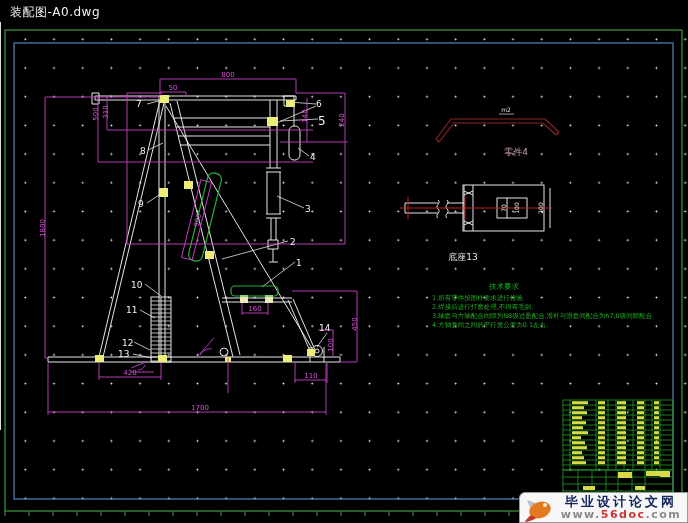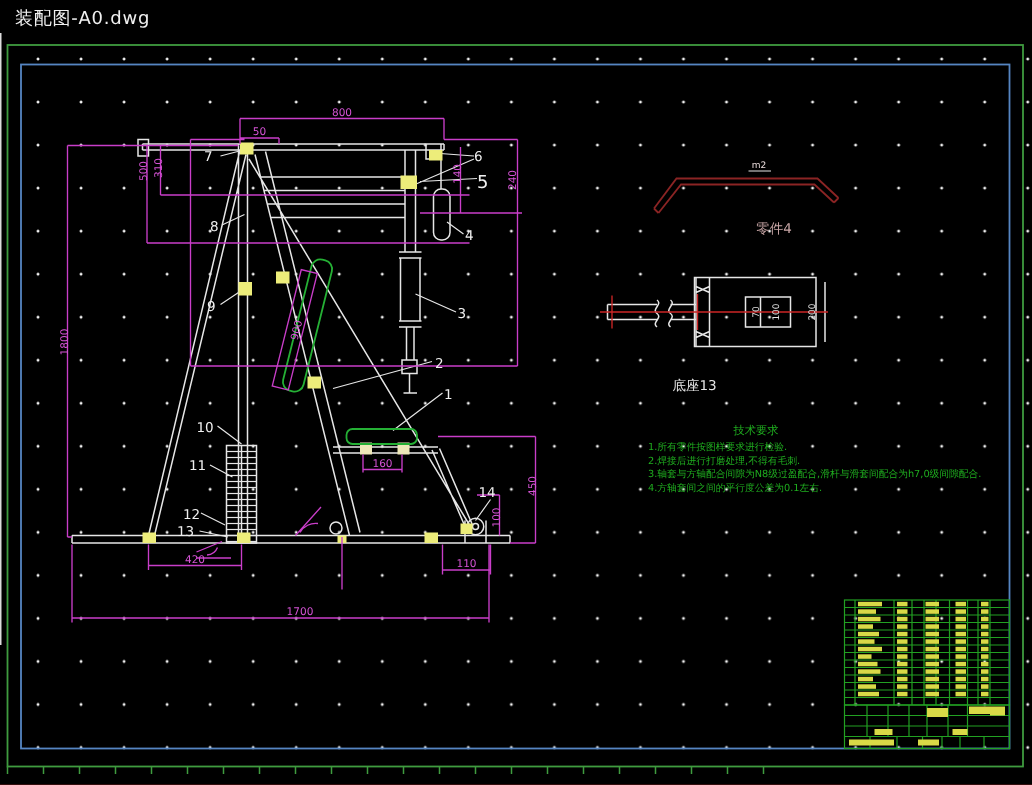--- a/index.html
+++ b/index.html
@@ -1,16 +1,16 @@
 <!DOCTYPE html>
 <html><head>
 <meta charset="utf-8">
 <style>
   html,body{margin:0;padding:0;background:#000;}
-  .screen{position:relative;width:688px;height:523px;background:#ef4444;overflow:hidden;
+  .screen{position:relative;width:688px;height:523px;background:#fde047;overflow:hidden;
           font-family:"DejaVu Sans",sans-serif;}
   .titlebar{position:absolute;left:0;top:0;width:688px;height:22px;background:#000;}
   .titlebar span{position:absolute;left:10px;top:4px;font-size:12px;color:#f0f0f0;letter-spacing:0.5px;}
   .canvas{position:absolute;left:0;top:22px;width:688px;height:501px;background:#000;
           background-image:radial-gradient(circle, rgba(255,255,255,0.95) 0.7px, rgba(255,255,255,0) 1.2px);
           background-size:28.7px 28.7px;background-position:11px 3px;}
   svg.overlay{position:absolute;left:0;top:0;width:688px;height:523px;pointer-events:none;}
   svg text{font-family:"DejaVu Sans",sans-serif;}
   .watermark{position:absolute;left:519px;top:492px;width:169px;height:31px;background:#f7f7f7;
              border:1px solid #9a9a9a;border-radius:6px 0 0 0;box-sizing:border-box;z-index:5;}
@@ -328,14 +328,26 @@
         <rect x="618" y="472" width="14" height="6" fill="#d9d947"></rect>
         <rect x="646" y="471" width="24" height="5" fill="#d9d947"></rect>
         <rect x="566" y="493" width="30" height="4" fill="#d9d947"></rect>
         <rect x="612" y="493" width="14" height="4" fill="#d9d947"></rect>
         <rect x="583" y="486" width="12" height="4" fill="#d9d947"></rect>
         <rect x="635" y="486" width="10" height="4" fill="#d9d947"></rect>
         <rect x="660" y="472" width="10" height="5" fill="#d9d947"></rect>
       </g>
   </svg>
 
+  <div class="watermark">
+    <svg class="wm-logo" viewBox="0 0 30 27">
+      <path d="M4,5 L16,9 L8,15 Z" fill="#b9c0c9"></path>
+      <ellipse cx="17" cy="15" rx="11" ry="8" fill="#e5791f" transform="rotate(-20 17 15)"></ellipse>
+      <path d="M8,20 Q3,24 2,27 Q9,26 13,23 Z" fill="#c0392b"></path>
+      <circle cx="22" cy="10" r="2" fill="#ffffff" opacity="0.85"></circle>
+    </svg>
+    <div class="wm-text">
+      <div class="wm-name">毕业设计论文网</div>
+      <div class="wm-url"><span class="gray">www.</span><span class="red">56doc</span><span class="gray">.com</span></div>
+    </div>
+  </div>
 
 </div>
 
 </body></html>

